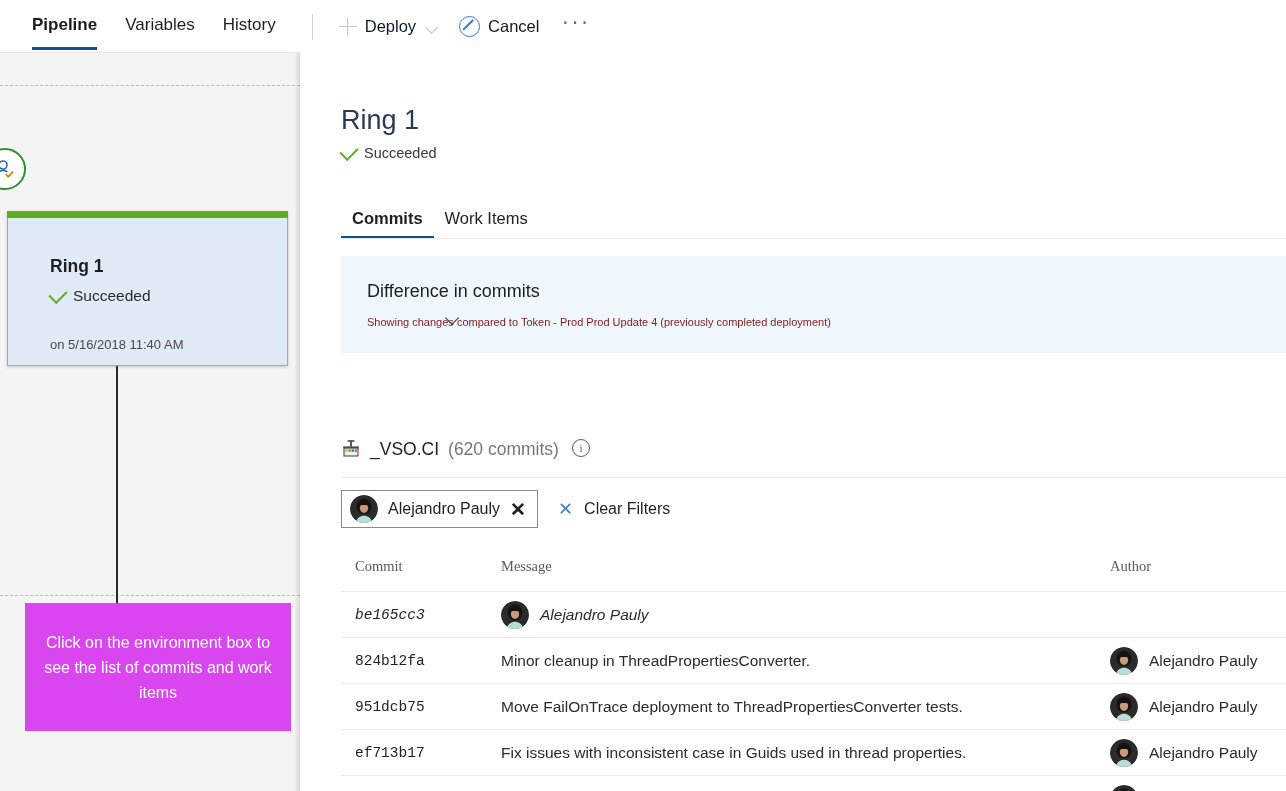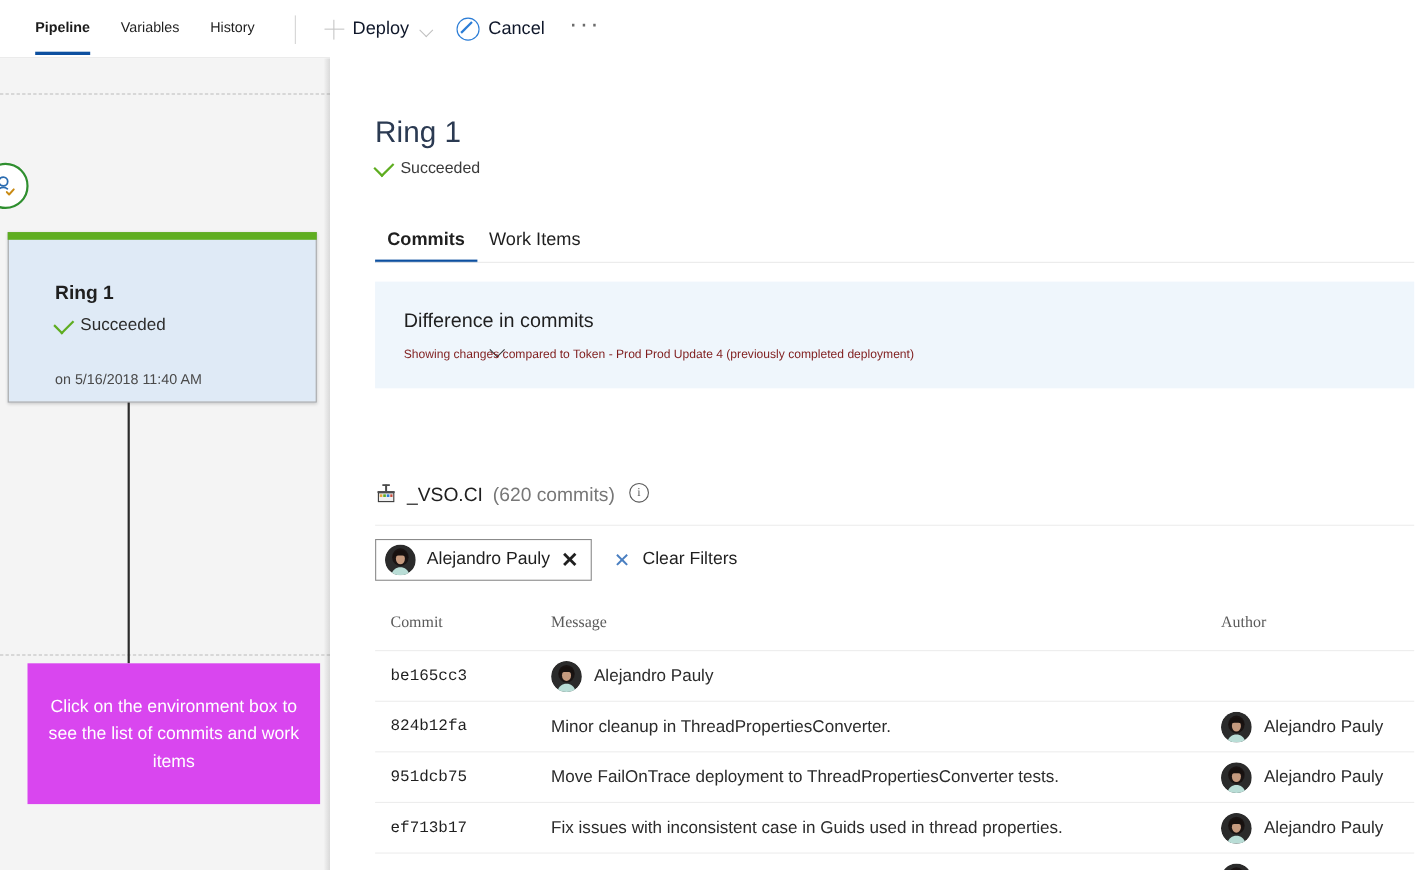--- a/index.html
+++ b/index.html
@@ -26,21 +26,21 @@
     align-items: flex-start;
   }
   .topbar-inner {
     display: flex;
     align-items: center;
     height: 53px;
     padding-left: 18px;
   }
   .tab {
     position: relative;
-    font-size: 13px;
+    font-size: 17px;
     color: #1f1f1f;
     padding: 0 14px;
     height: 53px;
     line-height: 50px;
     cursor: pointer;
     white-space: nowrap;
   }
   .tab.active {
     font-weight: bold;
     color: #1b1b1b;
@@ -435,21 +435,21 @@
   .col-msg    { flex: 1 1 auto; padding-left: 10px; }
   .col-author { width: 186px; flex: 0 0 186px; padding-left: 10px; box-sizing: border-box; }
   .trow {
     display: flex;
     align-items: center;
     height: 45px;
     border-bottom: 1px solid #ededed;
     font-size: 15.5px;
     color: #1f1f1f;
   }
-  .trow:first-of-type { border-top: 1px solid #ededed; }
+  .trow:first-of-type { border-top: 1px solid #ededed; font-style: italic; }
   .cell-commit {
     width: 150px; flex: 0 0 150px;
     padding-left: 14px; box-sizing: border-box;
     font-family: "Liberation Mono", monospace;
     font-size: 14.5px;
     color: #1f1f1f;
   }
   .cell-msg {
     flex: 1 1 auto;
     padding-left: 10px;

